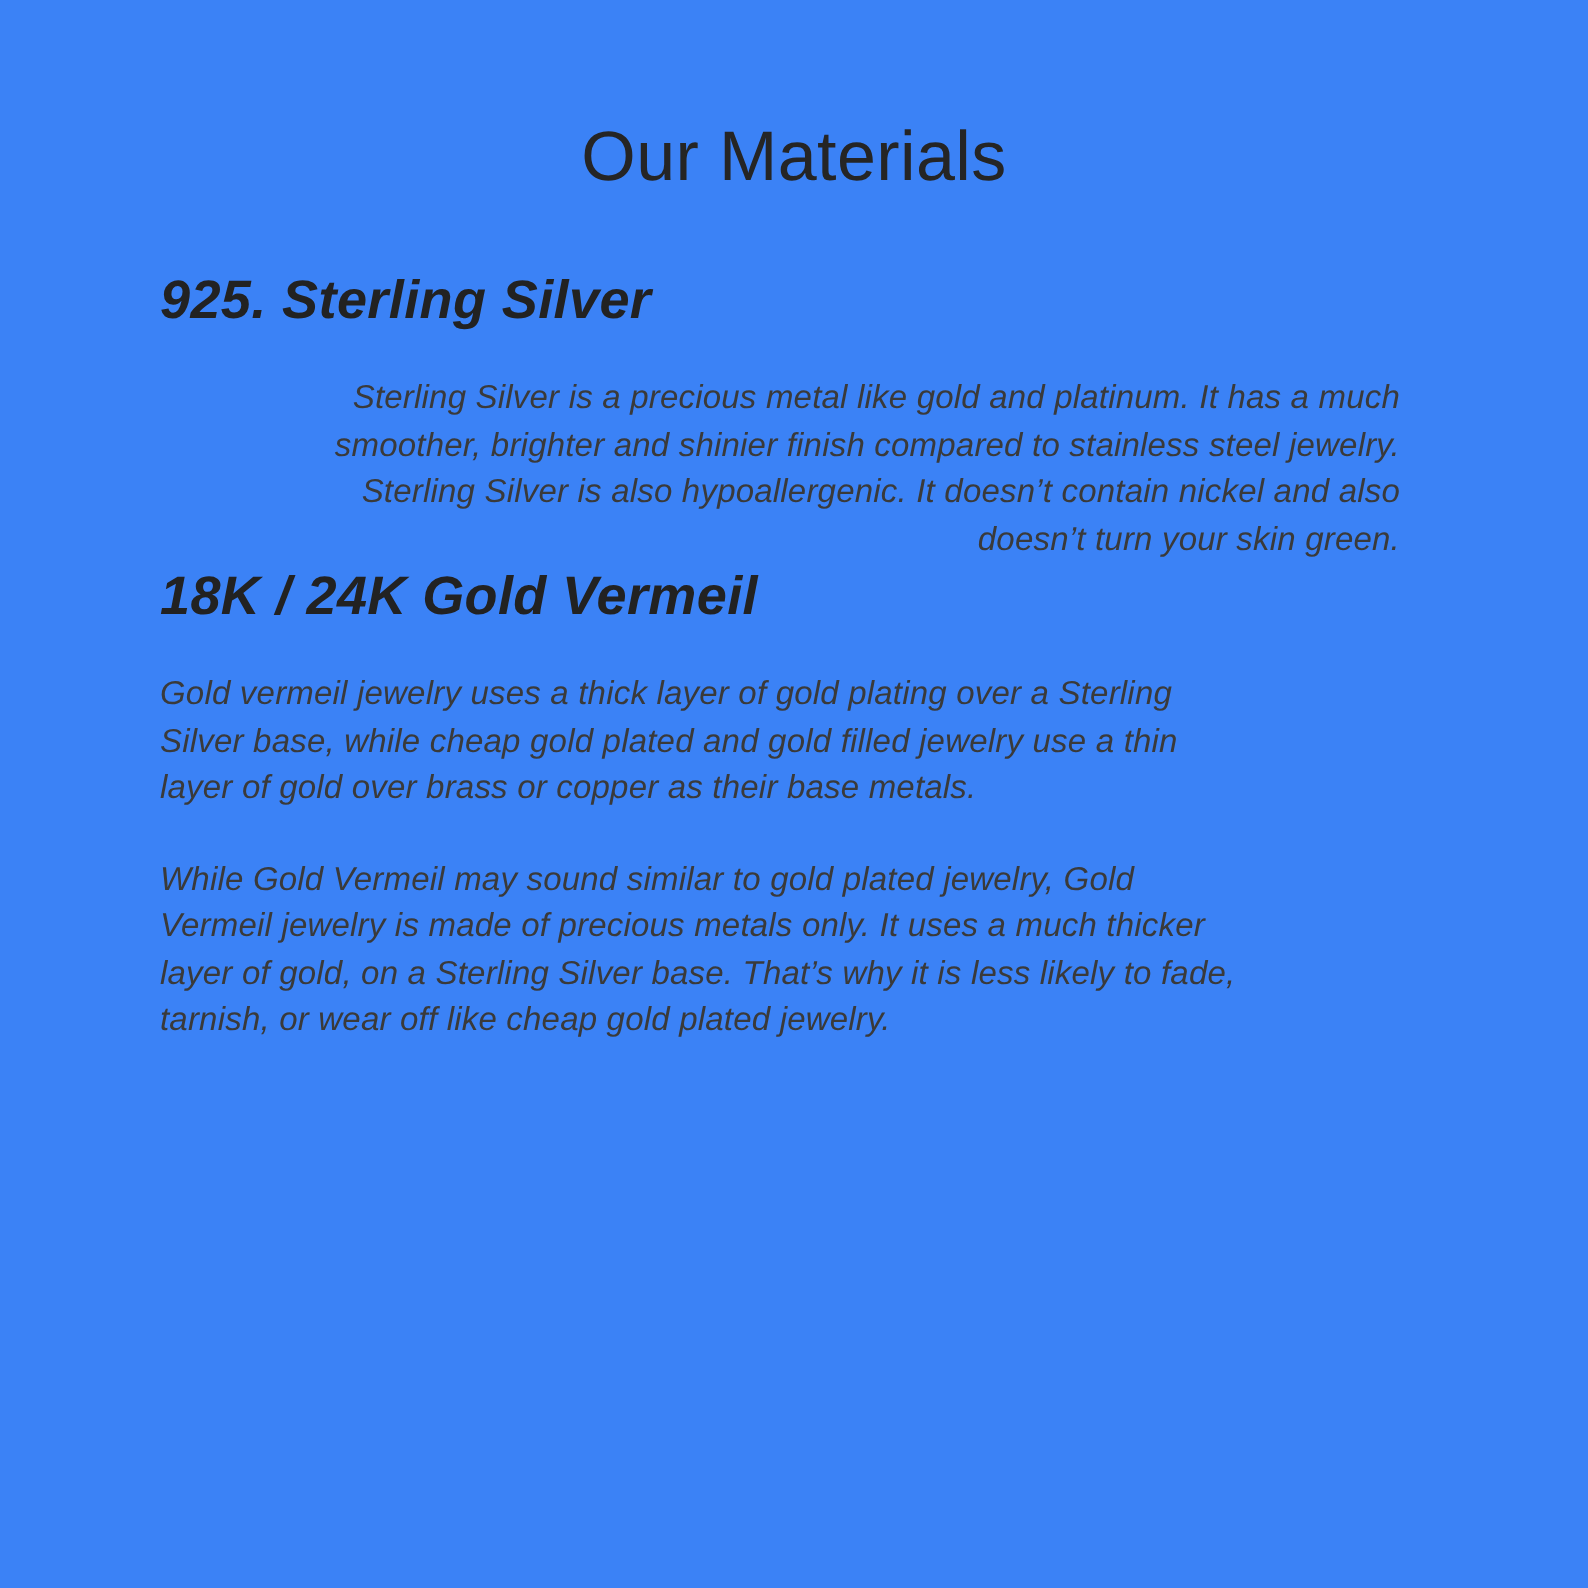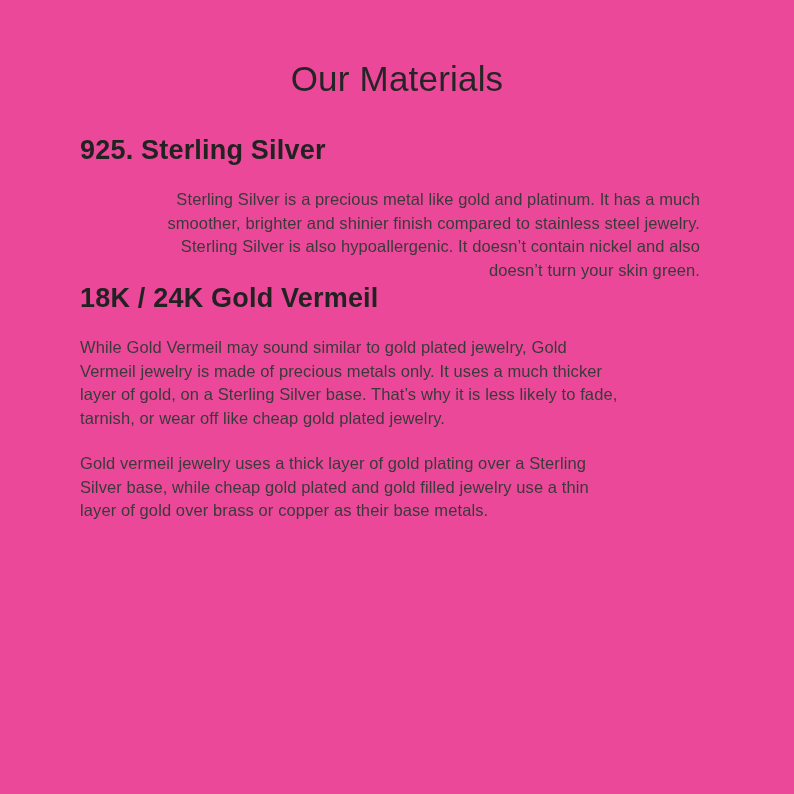--- a/index.html
+++ b/index.html
@@ -16,20 +16,21 @@
   .page-title {
     margin: 59px 0 0 0;
     text-align: center;
     font-size: 35px;
     font-weight: 400;
     line-height: 39px;
     letter-spacing: 0.2px;
   }
   .content {
     padding: 0 60px 0 80px;
+    font-style: italic;
   }
   .section-heading {
     font-size: 27px;
     font-weight: 700;
     line-height: 32px;
     letter-spacing: 0.2px;
     margin: 0;
   }
   .section-heading.first {
     margin-top: 36px;
@@ -41,38 +42,38 @@
     line-height: 23.5px;
     letter-spacing: 0.1px;
     margin: 22px 0 0 0;
     white-space: pre-line;
     max-width: 620px;
   }
 </style>
 </head>
 <body>
 
-<div class="canvas" style="background: #ec4899;">
+<div class="canvas" style="background: #3b82f6;">
   <h1 class="page-title" style="color: rgb(37, 37, 37);">Our Materials</h1>
 
   <div class="content">
 
     <section>
       <h2 class="section-heading first" style="color: rgb(34, 34, 34);">925. Sterling Silver</h2>
       <p class="body-paragraph" style="color: rgb(58, 58, 58); text-align: right;">Sterling Silver is a precious metal like gold and platinum. It has a much
 smoother, brighter and shinier finish compared to stainless steel jewelry.
 Sterling Silver is also hypoallergenic. It doesn’t contain nickel and also
 doesn’t turn your skin green.</p>
     </section>
 
     <section>
       <h2 class="section-heading second" style="color: rgb(34, 34, 34);">18K / 24K Gold Vermeil</h2>
+      <p class="body-paragraph" style="color: rgb(58, 58, 58);">Gold vermeil jewelry uses a thick layer of gold plating over a Sterling
+Silver base, while cheap gold plated and gold filled jewelry use a thin
+layer of gold over brass or copper as their base metals.</p>
       <p class="body-paragraph" style="color: rgb(58, 58, 58);">While Gold Vermeil may sound similar to gold plated jewelry, Gold
 Vermeil jewelry is made of precious metals only. It uses a much thicker
 layer of gold, on a Sterling Silver base. That’s why it is less likely to fade,
 tarnish, or wear off like cheap gold plated jewelry.</p>
-      <p class="body-paragraph" style="color: rgb(58, 58, 58);">Gold vermeil jewelry uses a thick layer of gold plating over a Sterling
-Silver base, while cheap gold plated and gold filled jewelry use a thin
-layer of gold over brass or copper as their base metals.</p>
     </section>
 
   </div>
 </div>
 
 </body></html>

